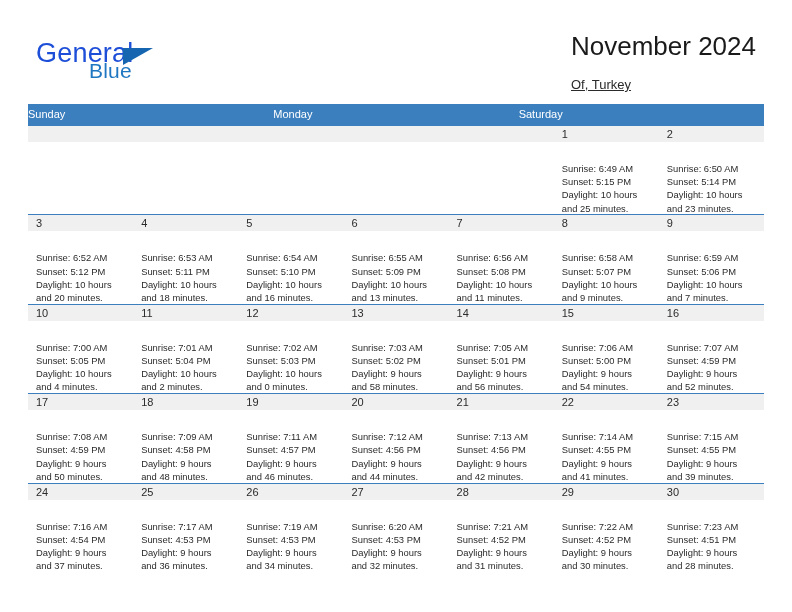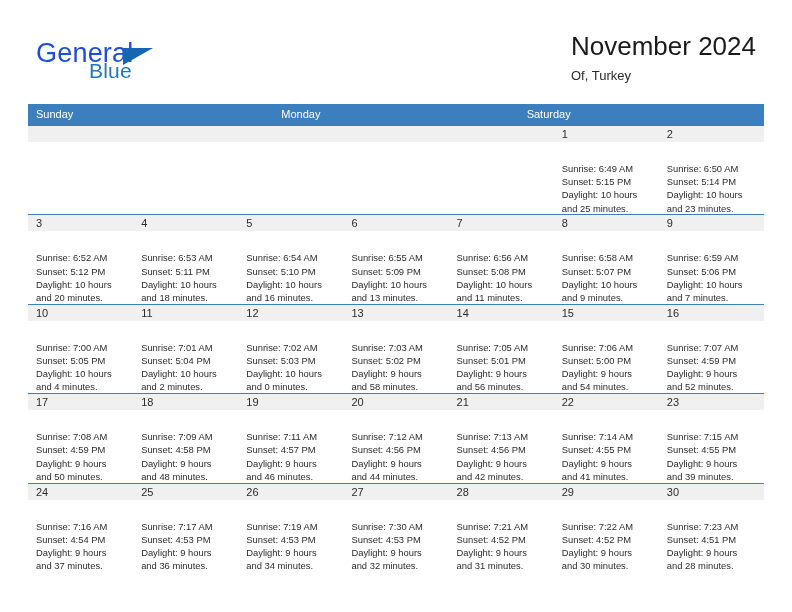--- a/index.html
+++ b/index.html
@@ -71,41 +71,42 @@
   .title-main {
     font-size: 26px;
     color: #1a1a1a;
     line-height: 32px;
     white-space: nowrap;
   }
   .title-sub {
     font-size: 13px;
     color: #2b2b2b;
     line-height: 20px;
-    margin-top: 4px;
+    margin-top: 13px;
     white-space: nowrap;
+    text-decoration: underline;
   }
 
   
   .calendar {
     position: absolute;
     left: 28px;
     top: 104px;
     width: 736px;
   }
   .dow-row {
     display: flex;
     width: 736px;
     height: 21px;
     background: #3c7fbe;
   }
   .dow {
     flex: 1 1 0;
     box-sizing: border-box;
-    padding-left: 8px;
+    padding-left: 0;
     font-size: 11px;
     color: #ffffff;
     line-height: 21px;
     white-space: nowrap;
     overflow: hidden;
   }
   .week {
     display: flex;
     width: 736px;
     height: 89.4px;
@@ -418,21 +419,21 @@
             <div class="cell-body">
               <div>Sunrise: 7:19 AM</div>
               <div>Sunset: 4:53 PM</div>
               <div>Daylight: 9 hours</div>
               <div>and 34 minutes.</div>
             </div>
           </div>
           <div class="cell">
             <div class="daynum-band">27</div>
             <div class="cell-body">
-              <div>Sunrise: 7:30 AM</div>
+              <div>Sunrise: 6:20 AM</div>
               <div>Sunset: 4:53 PM</div>
               <div>Daylight: 9 hours</div>
               <div>and 32 minutes.</div>
             </div>
           </div>
           <div class="cell">
             <div class="daynum-band">28</div>
             <div class="cell-body">
               <div>Sunrise: 7:21 AM</div>
               <div>Sunset: 4:52 PM</div>

